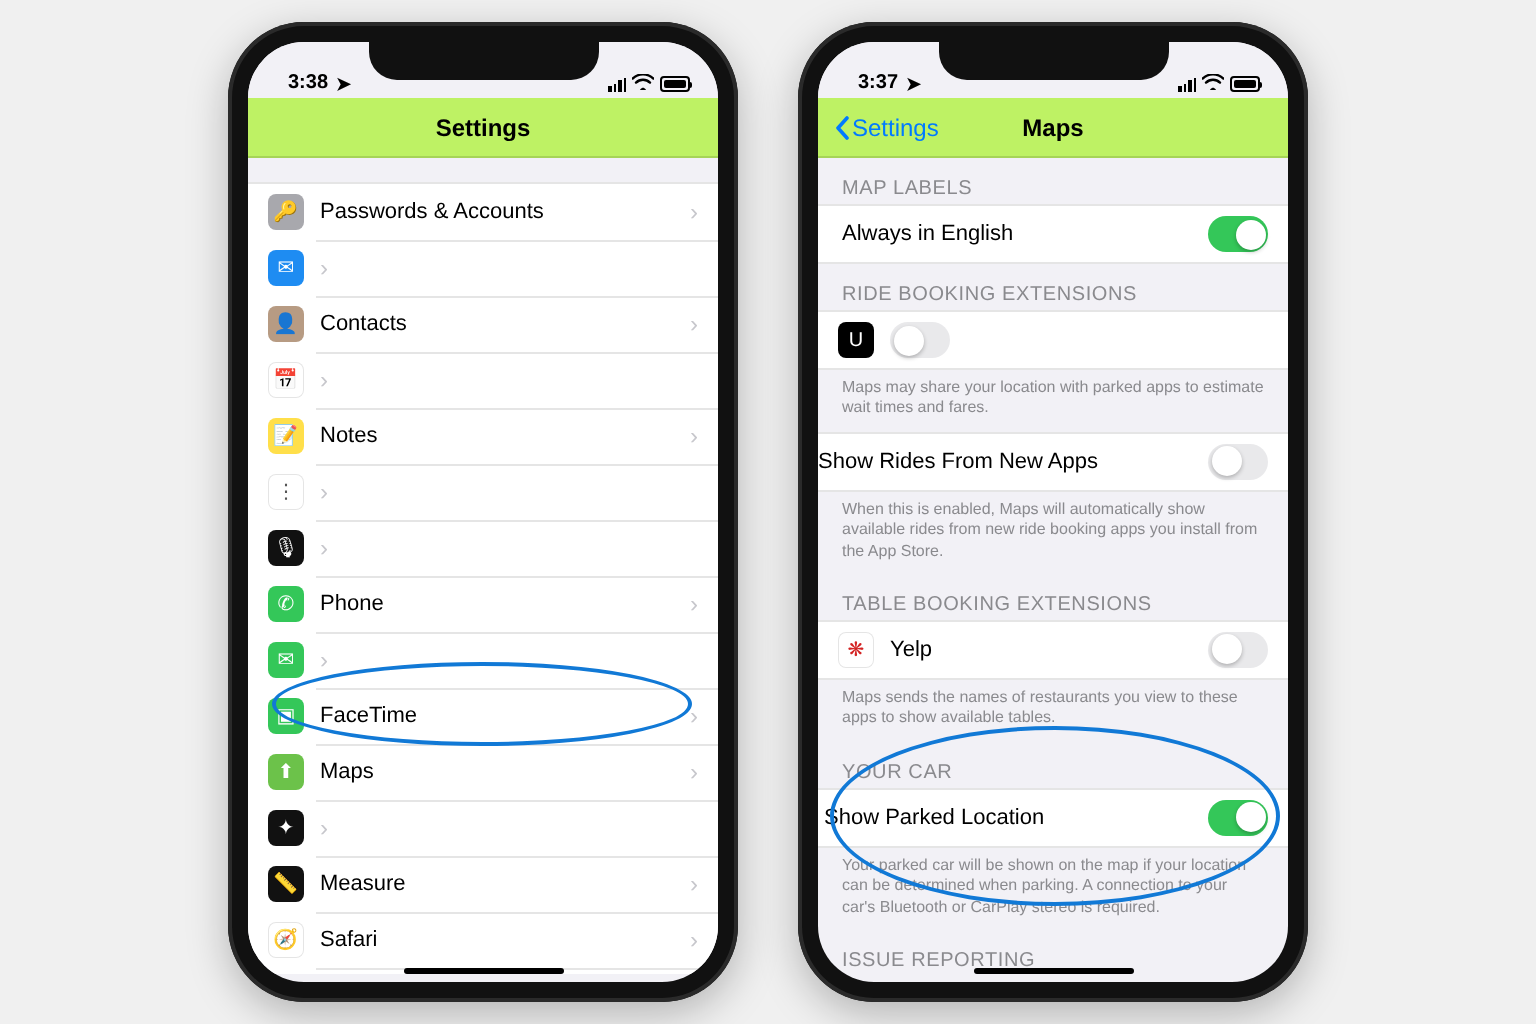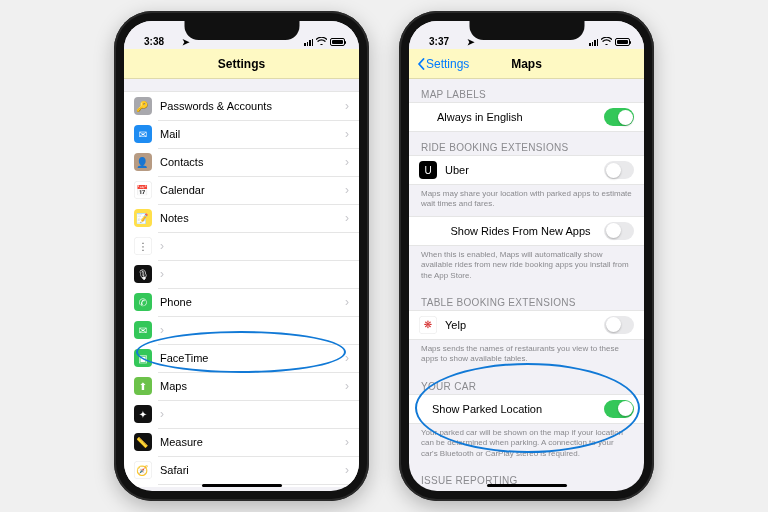--- a/index.html
+++ b/index.html
@@ -47,29 +47,29 @@
     display: flex;
     justify-content: space-between;
     align-items: flex-end;
     padding: 0 14px 2px 20px;
     font-size: 10px;
     font-weight: 600;
     color: #000;
     background: #f2f1f6;
   }
   .status-right { display: flex; align-items: center; gap: 3px; }
-  .status-left { display: flex; align-items: center; gap: 18px; }
+  .status-left { display: flex; align-items: center; gap: 4px; }
   .navbar {
     height: 30px;
     display: flex;
     align-items: center;
     justify-content: center;
     position: relative;
     border-bottom: 0.5px solid rgba(0,0,0,0.12);
-    background: #fef9c3;
+    background: #bef264;
   }
   .navbar .title { font-size: 12px; font-weight: 600; }
   .navbar .back {
     position: absolute;
     left: 8px;
     display: flex;
     align-items: center;
     color: #007aff;
     font-size: 12px;
     gap: 1px;
@@ -209,31 +209,29 @@
     <div class="content" id="left-content">
         <div class="spacer"></div>
         <div class="group">
           <div class="row">
             <div class="app-icon" style="background: rgb(168, 168, 173);">🔑</div>
             <div class="row-label">Passwords &amp; Accounts</div>
             <div class="chevron">›</div>
           </div>
           <div class="row">
             <div class="app-icon" style="background: rgb(30, 140, 242);">✉︎</div>
-            <div class="row-label">Mail</div>
             <div class="chevron">›</div>
           </div>
           <div class="row">
             <div class="app-icon" style="background: rgb(183, 155, 131);">👤</div>
             <div class="row-label">Contacts</div>
             <div class="chevron">›</div>
           </div>
           <div class="row">
             <div class="app-icon" style="background: rgb(255, 255, 255); color: rgb(255, 59, 48); box-shadow: rgba(0, 0, 0, 0.1) 0px 0px 0px 0.5px inset;">📅</div>
-            <div class="row-label">Calendar</div>
             <div class="chevron">›</div>
           </div>
           <div class="row">
             <div class="app-icon" style="background: rgb(255, 223, 74); color: rgb(160, 122, 0);">📝</div>
             <div class="row-label">Notes</div>
             <div class="chevron">›</div>
           </div>
           <div class="row">
             <div class="app-icon" style="background: rgb(255, 255, 255); color: rgb(85, 85, 85); box-shadow: rgba(0, 0, 0, 0.1) 0px 0px 0px 0.5px inset;">⋮</div>
             <div class="chevron">›</div>
@@ -313,61 +311,60 @@
         <svg width="8" height="12" viewBox="0 0 8 12">
             <path d="M6.5 1 L2 6 L6.5 11" fill="none" stroke="#007aff" stroke-width="1.8" stroke-linecap="round" stroke-linejoin="round"></path>
           </svg>
         <span>Settings</span>
       </div>
       <div class="title">Maps</div>
     </div>
     <div class="content" id="right-content">
         <div class="section-header">MAP LABELS</div>
         <div class="group">
-          <div class="row no-icon" style="padding-left: 28px;">
+          <div class="row no-icon" style="padding-left: 12px;">
             <div class="row-label">Always in English</div>
             <div class="toggle on">
               <div class="knob"></div>
             </div>
           </div>
         </div>
         <div class="section-header">RIDE BOOKING EXTENSIONS</div>
         <div class="group">
           <div class="row">
             <div class="app-icon" style="background: rgb(0, 0, 0);">U</div>
-            <div class="row-label">Uber</div>
             <div class="toggle off">
               <div class="knob"></div>
             </div>
           </div>
         </div>
         <div class="section-footer">Maps may share your location with parked apps to estimate wait times and fares.</div>
         <div class="group">
-          <div class="row no-icon" style="padding-left: 28px; text-align: center;">
+          <div class="row no-icon" style="padding-left: 0;">
             <div class="row-label">Show Rides From New Apps</div>
             <div class="toggle off">
               <div class="knob"></div>
             </div>
           </div>
         </div>
         <div class="section-footer">When this is enabled, Maps will automatically show available rides from new ride booking apps you install from the App Store.</div>
         <div class="section-header">TABLE BOOKING EXTENSIONS</div>
         <div class="group">
           <div class="row">
             <div class="app-icon" style="background: rgb(255, 255, 255); color: rgb(211, 35, 35); box-shadow: rgba(0, 0, 0, 0.1) 0px 0px 0px 0.5px inset;">❋</div>
             <div class="row-label">Yelp</div>
             <div class="toggle off">
               <div class="knob"></div>
             </div>
           </div>
         </div>
         <div class="section-footer">Maps sends the names of restaurants you view to these apps to show available tables.</div>
         <div class="section-header">YOUR CAR</div>
         <div class="group">
-          <div class="row no-icon" style="padding-left: 23px;">
+          <div class="row no-icon" style="padding-left: 3px;">
             <div class="row-label">Show Parked Location</div>
             <div class="toggle on">
               <div class="knob"></div>
             </div>
           </div>
         </div>
         <div class="section-footer">Your parked car will be shown on the map if your location can be determined when parking. A connection to your car's Bluetooth or CarPlay stereo is required.</div>
         <div class="section-header">ISSUE REPORTING</div>
       </div>
     <div class="circle" style="width:225px;height:90px;left:6px;top:342px;"></div>

